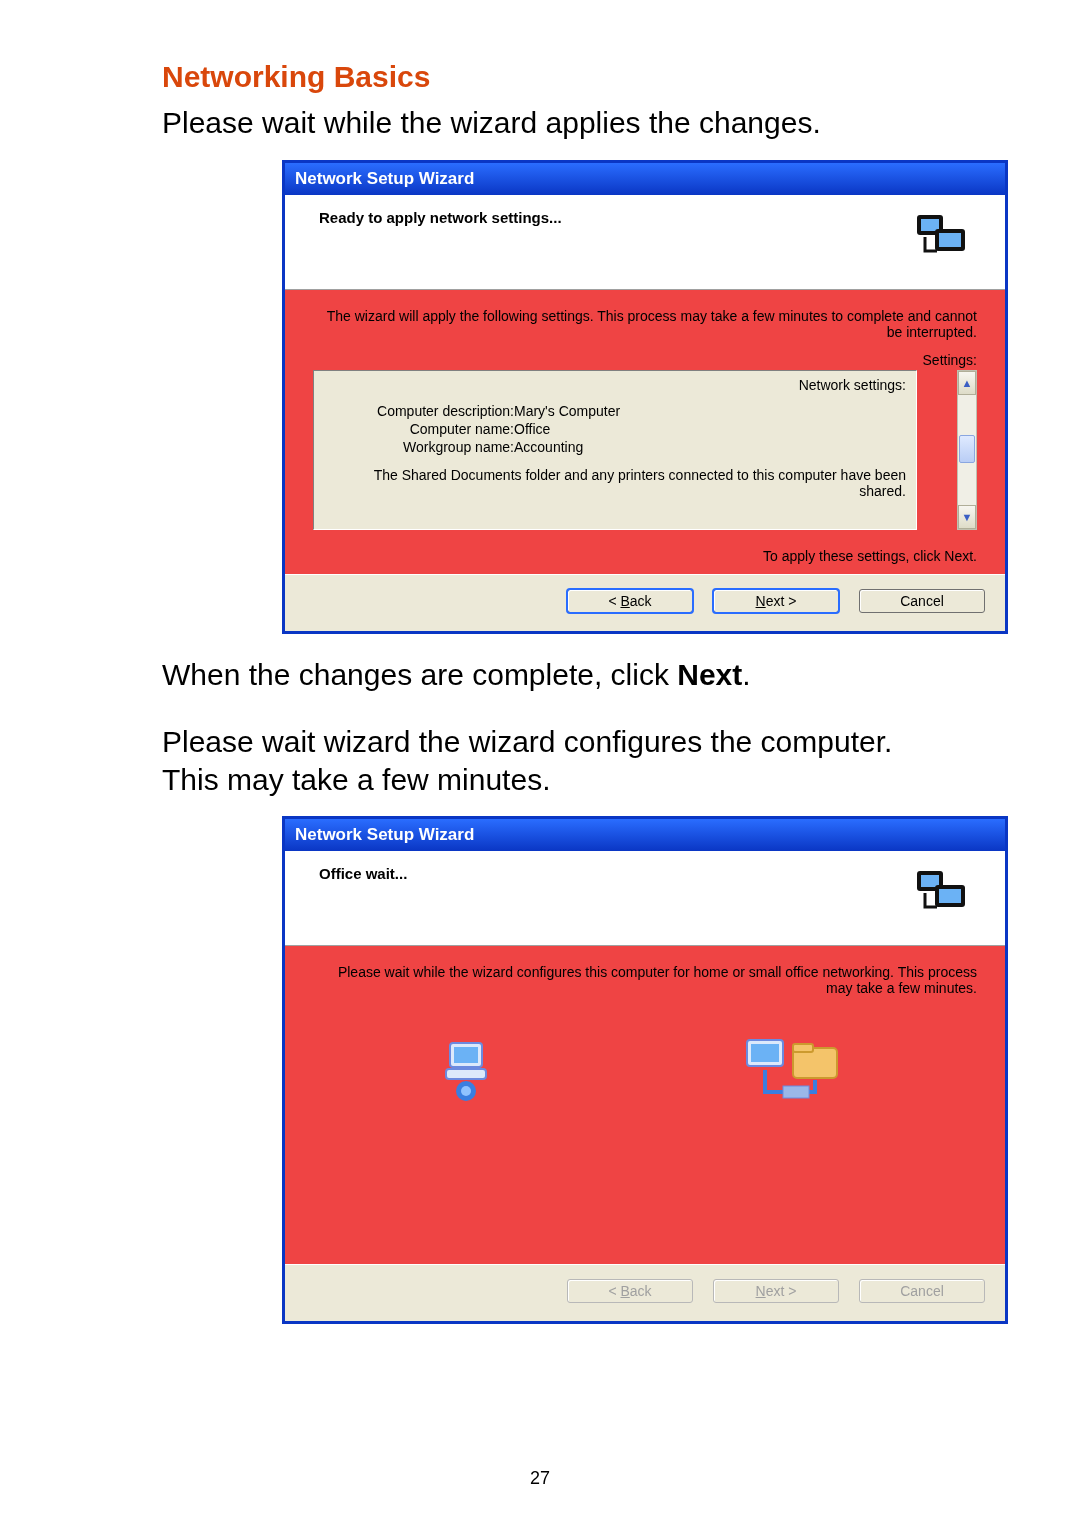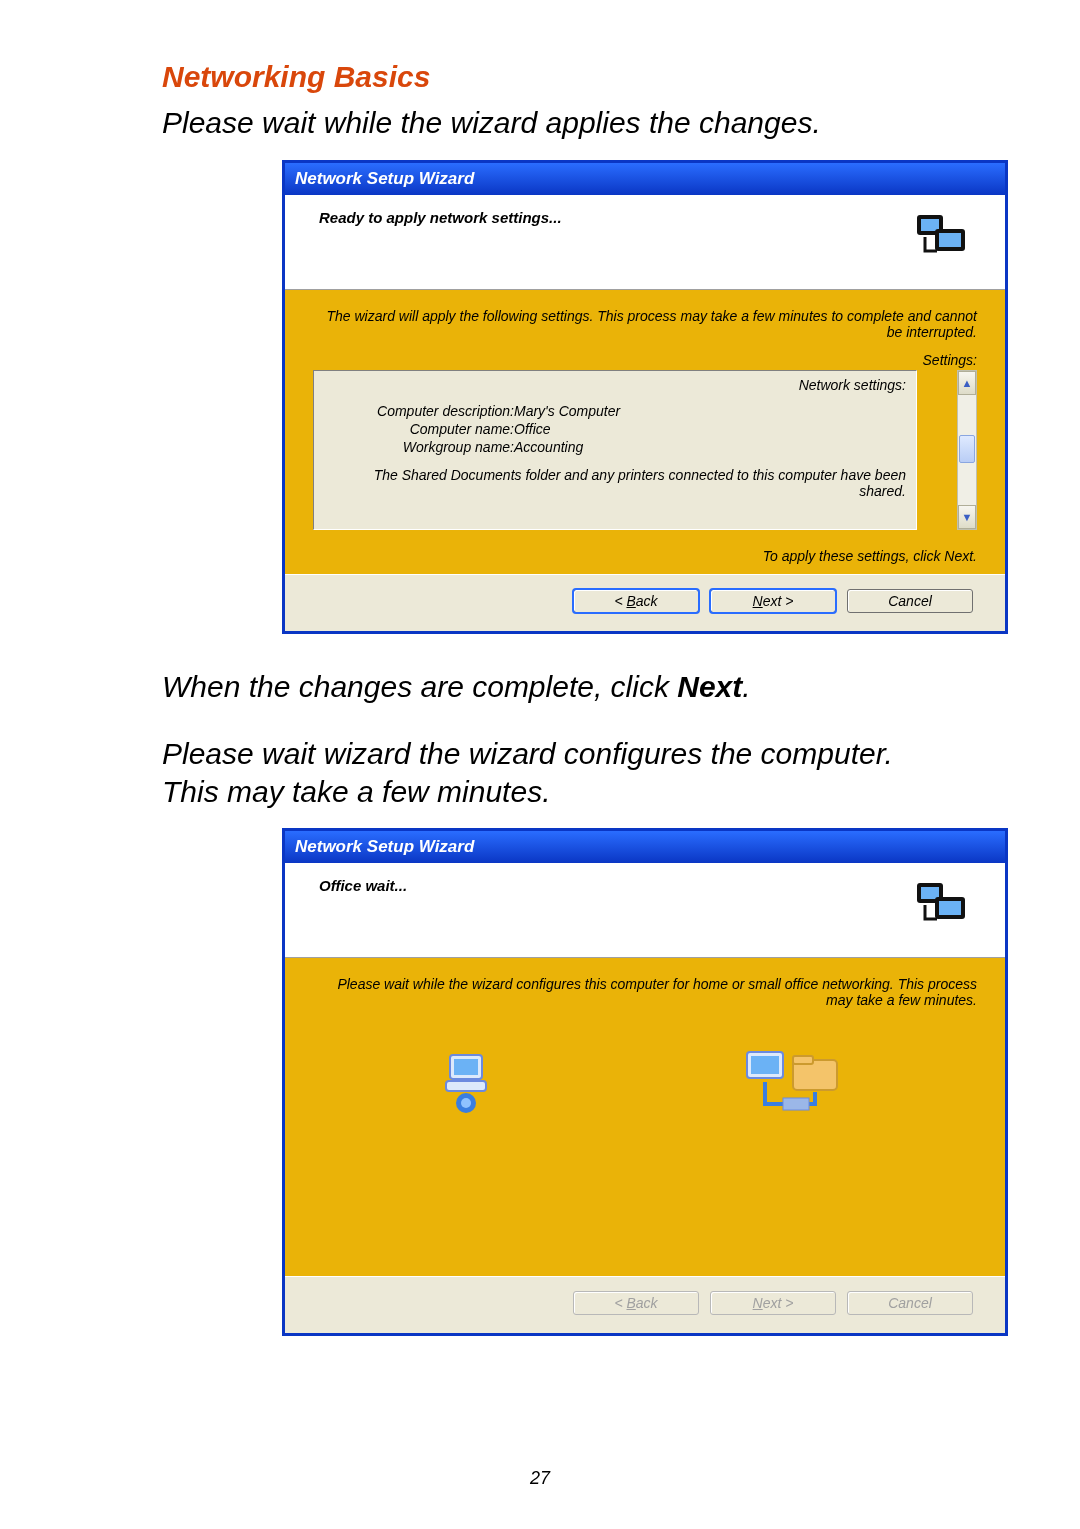--- a/index.html
+++ b/index.html
@@ -9,42 +9,41 @@
     font-family: Arial, Helvetica, sans-serif;
     color: #000;
   }
   .page {
     width: 876px;
     margin: 0 auto;
     padding: 60px 60px 40px 60px;
     box-sizing: border-box;
     position: relative;
     min-height: 1529px;
-    font-style: italic;
   }
   h1.section-title {
     color: #d9470b;
     font-size: 30px;
     font-weight: bold;
     margin: 0 0 10px 0;
     font-family: Arial, Helvetica, sans-serif;
   }
   p.body-text {
     font-size: 30px;
     margin: 8px 0 18px 0;
     font-family: Arial, Helvetica, sans-serif;
     line-height: 1.25;
   }
   p.body-text .bold { font-weight: bold; }
 
   .wizard {
     width: 720px;
-    margin: 10px 0 34px 120px;
+    margin: 10px 0 22px 120px;
     border: 3px solid #0a36c4;
-    background: #eab308;
+    background: #ef4444;
     font-family: Tahoma, Arial, sans-serif;
     font-size: 14px;
     color: #000;
   }
   .wizard .titlebar {
     background: linear-gradient(to bottom, #2a6dff, #0a36c4);
     color: #fff;
     font-weight: bold;
     font-size: 17px;
     padding: 6px 10px;
@@ -110,24 +109,24 @@
   .wizard .scrollbar .thumb {
     position:absolute; left:1px; right:1px; top:40px; height:26px;
     background: linear-gradient(to bottom,#dfeaff,#b9cdf5);
     border:1px solid #8aa6e0; border-radius:2px;
   }
   .wizard .kv-row { display:flex; margin:2px 0; }
   .wizard .kv-row .k { width: 190px; }
   .wizard .footer {
     background: #ece9d8;
     border-top: 1px solid #fff;
-    padding: 14px 32px 18px 20px;
+    padding: 14px 20px 18px 20px;
     display: flex;
     justify-content: flex-end;
-    gap: 11px;
+    gap: 20px;
   }
   .wizard .btn {
     min-width: 100px;
     padding: 3px 12px;
     font-size: 14px;
     font-family: Tahoma, Arial, sans-serif;
     background: #ece9d8;
     border: 1px solid #707070;
     border-radius: 3px;
     box-shadow: inset 1px 1px 0 #fff;

